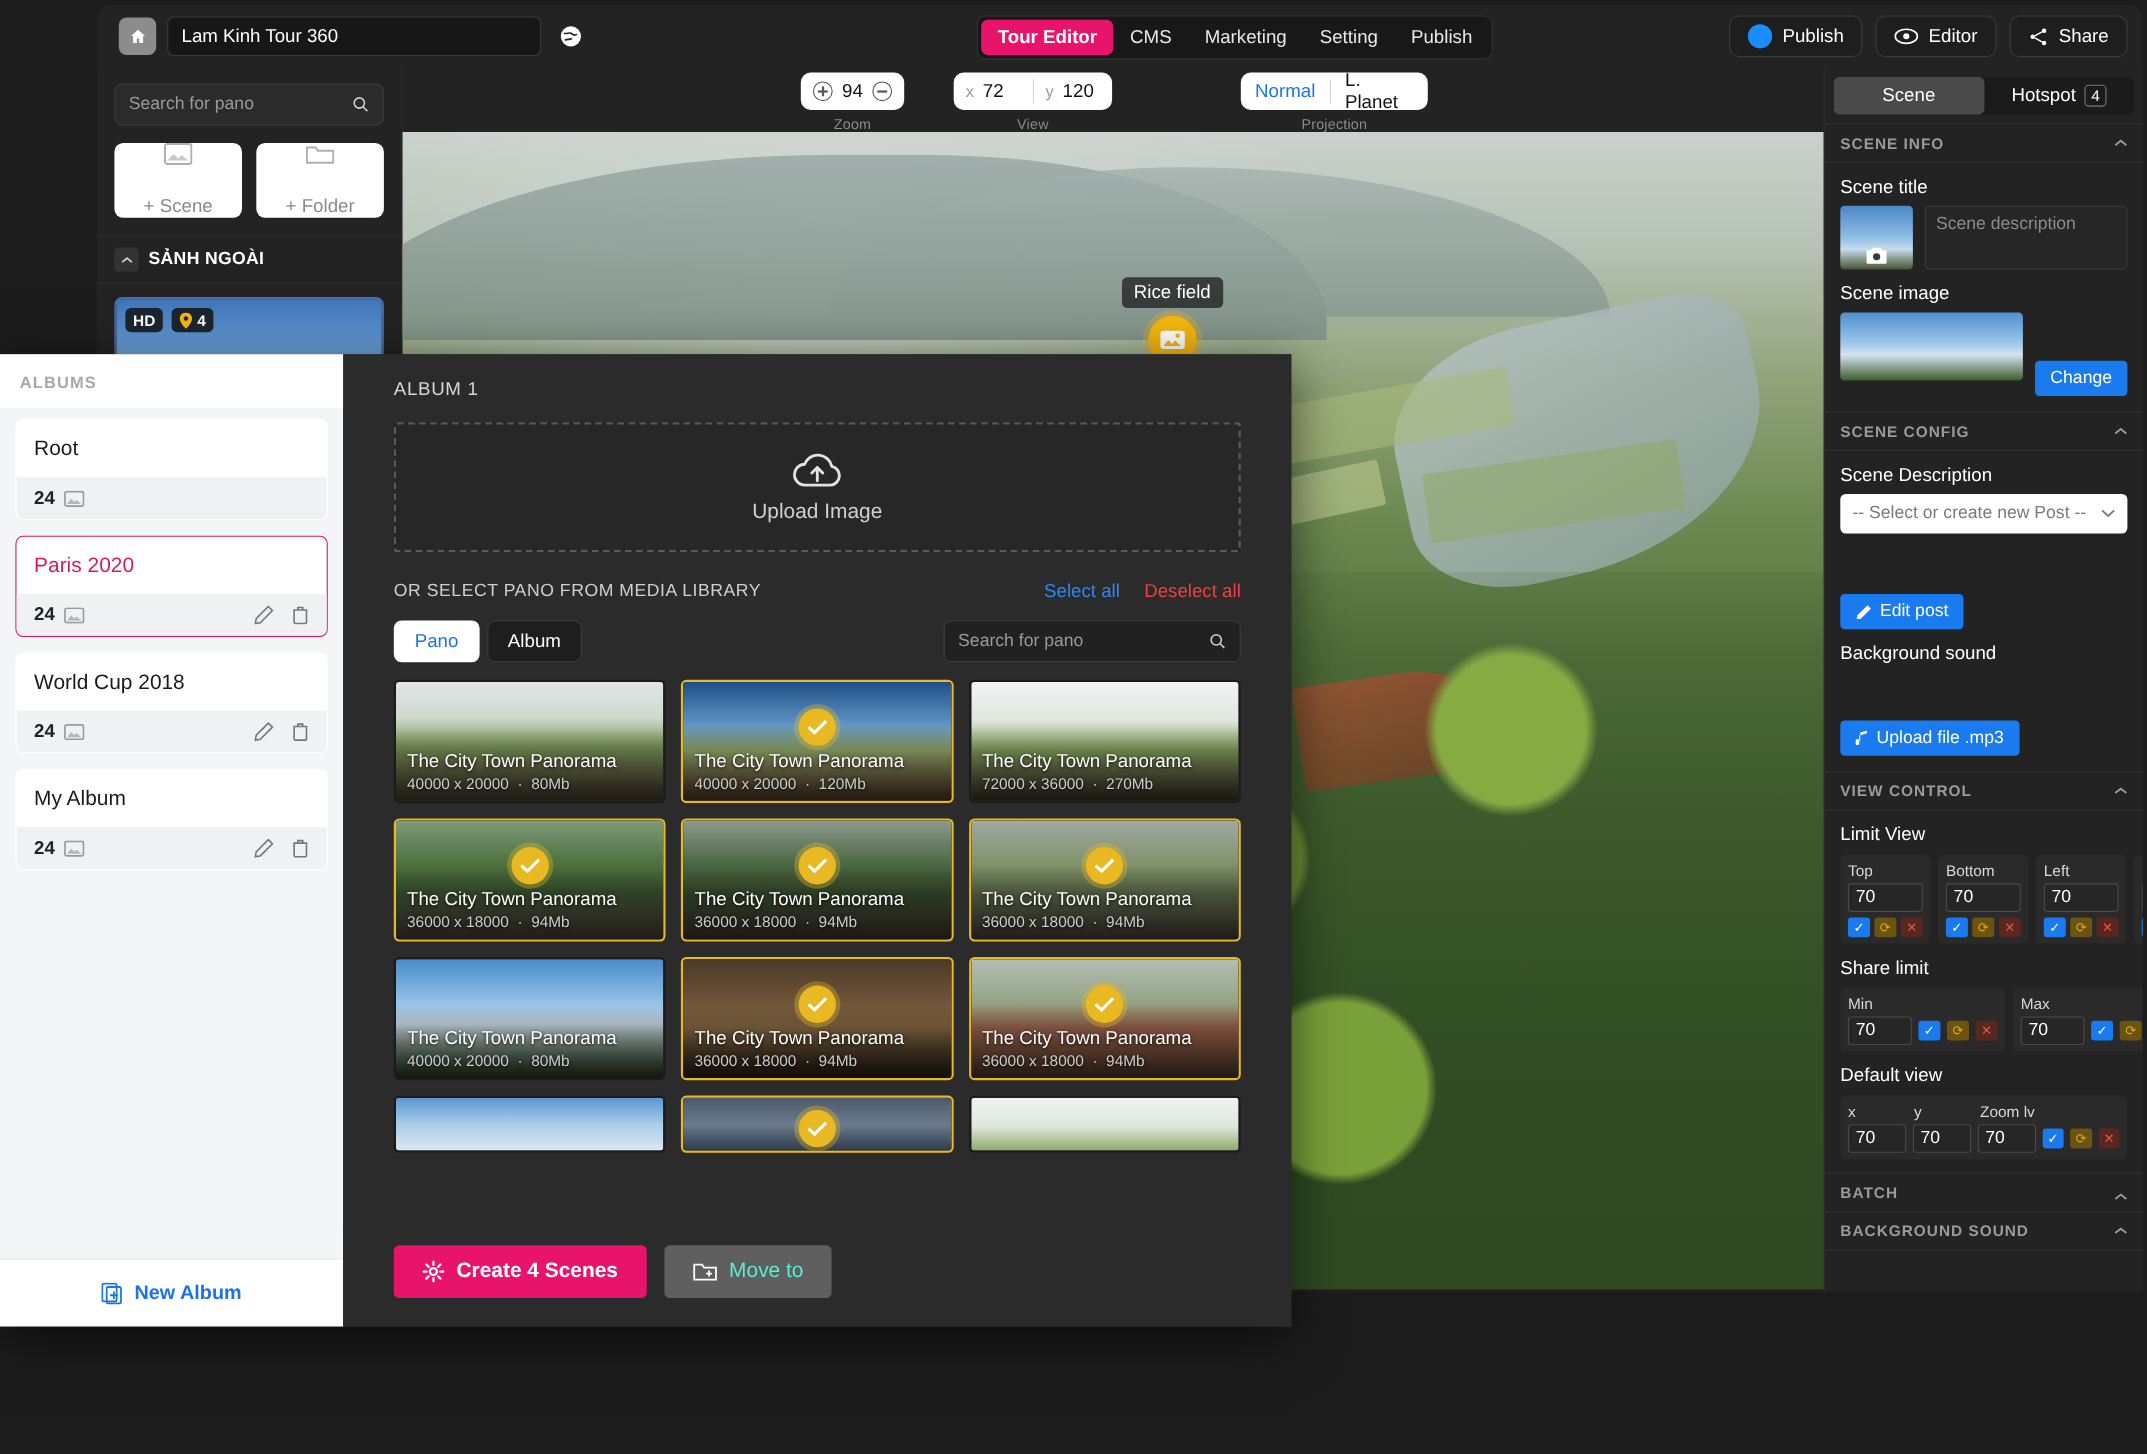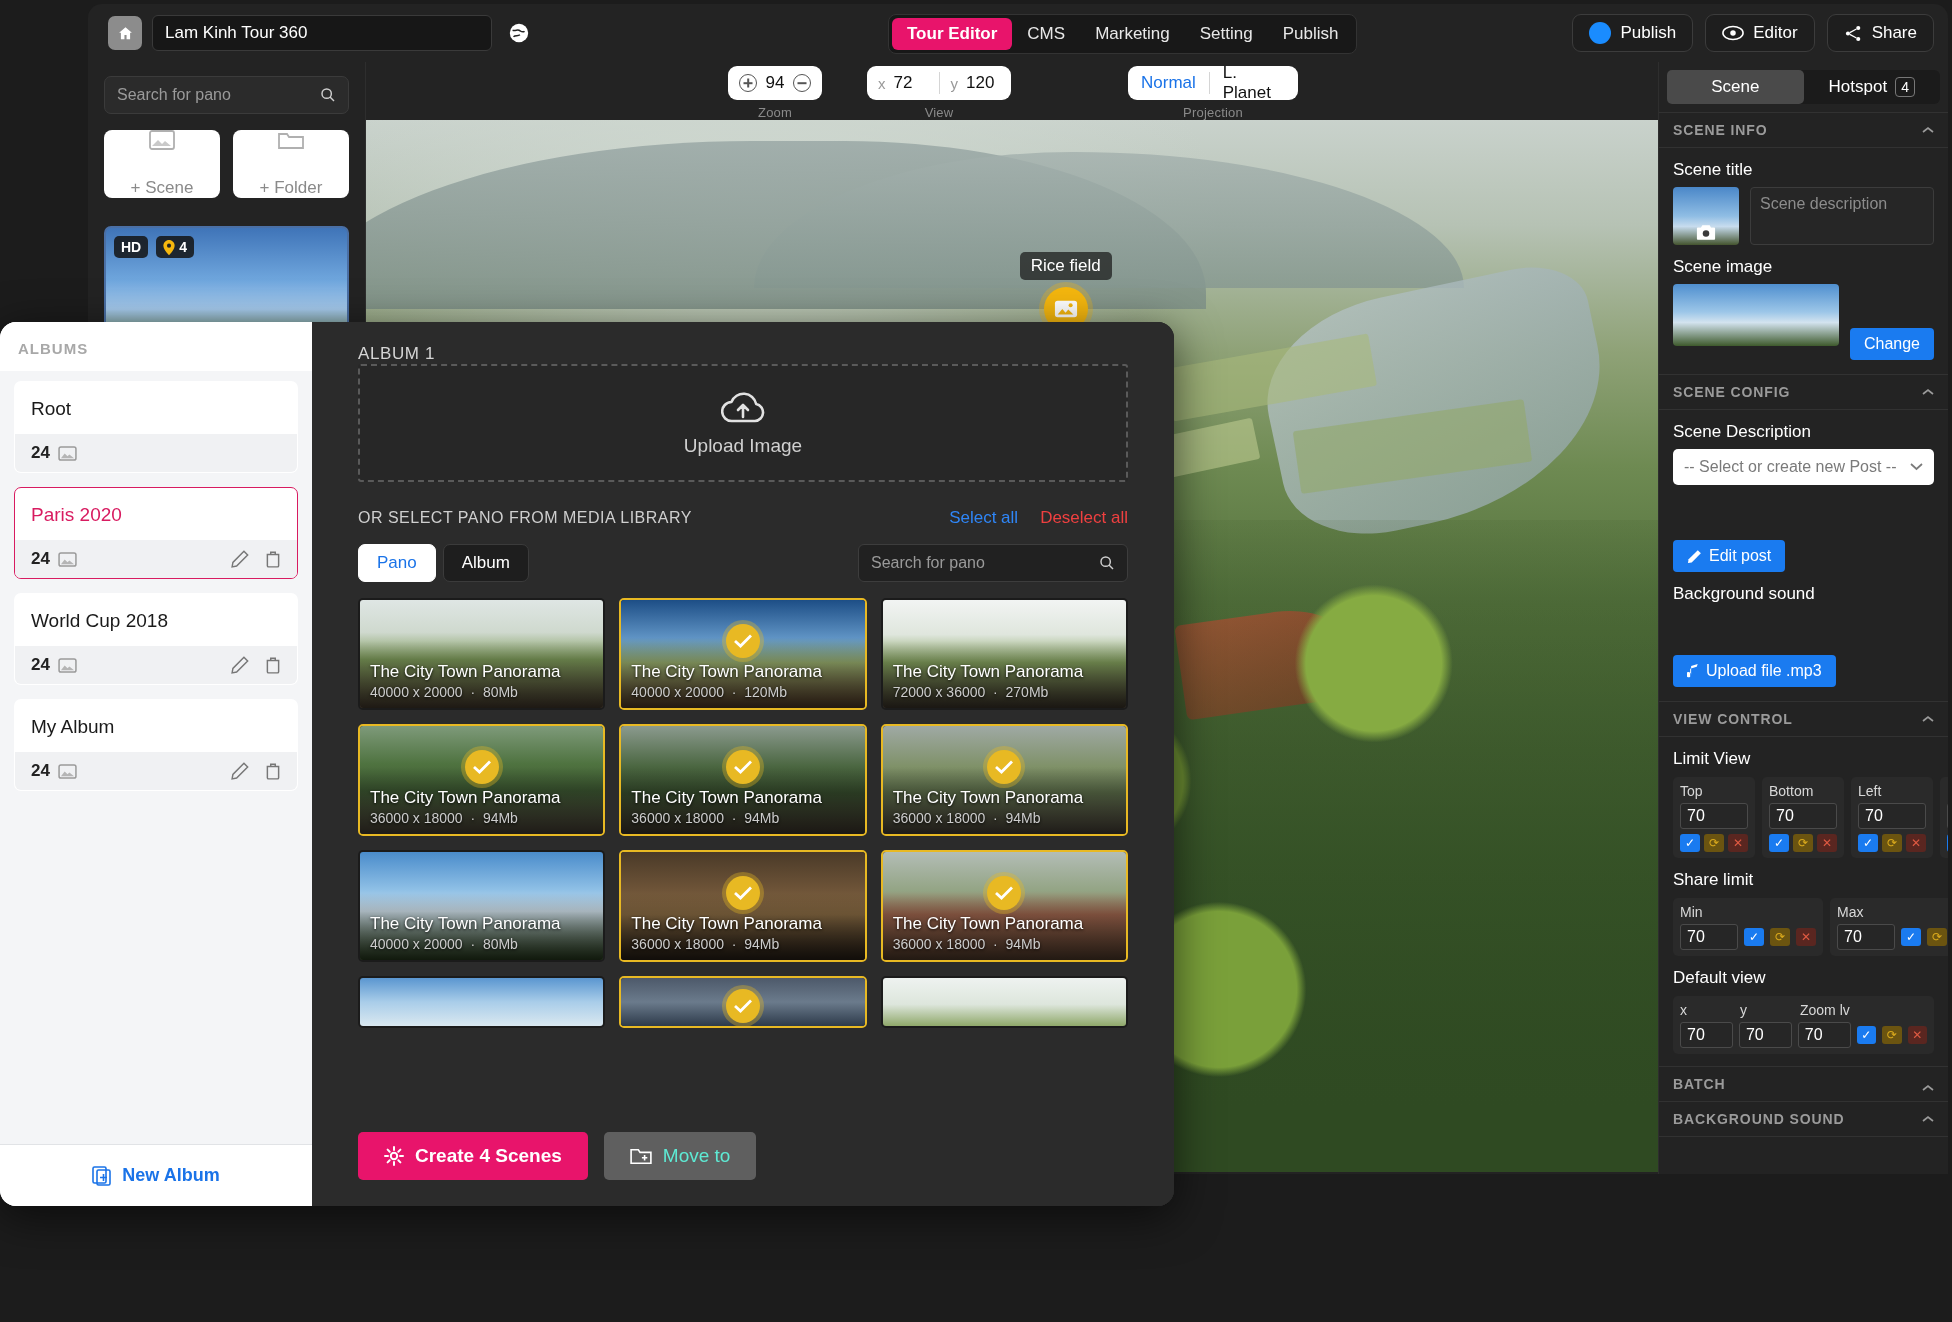--- a/index.html
+++ b/index.html
@@ -234,21 +234,21 @@
   .zl-inner { display: flex; align-items: center; gap: 6px; }
   .dv-box { margin: 6px 14px 0; background: #2a2a2a; border-radius: 5px; padding: 6px 7px; }
   .dv-caps { display: flex; gap: 6px; color: #d8d8d8; font-size: 14px; margin-bottom: 4px; }
   .dv-caps span { width: 54px; }
   .dv-row { display: flex; gap: 6px; align-items: center; }
   .dv-row .num-inp { width: 54px; }
 
   
   .modal {
     position: absolute; left: 0; top: 322px; width: 1174px; height: 884px;
-    background: #2b2b2b; border-radius: 16px; display: flex;
+    background: #2b2b2b; border-radius: 0; display: flex;
     box-shadow: 0 10px 45px rgba(0,0,0,.6); overflow: hidden;
   }
   .albums-pane {
     width: 312px; background: #f4f5f7; display: flex; flex-direction: column;
   }
   .albums-head {
     background: #fff; padding: 18px 18px 14px;
     color: #a8a8a8; font-size: 15px; letter-spacing: 1px; font-weight: 600;
   }
   .albums-list { flex: 1; padding: 10px 14px; overflow: hidden; }
@@ -265,21 +265,21 @@
   }
   .alb-count { display: flex; align-items: center; gap: 8px; font-size: 17px; color: #222; font-weight: 600; }
   .alb-acts { display: flex; gap: 16px; }
   .new-album {
     border-top: 1px solid #e1e3e6; background: #fff;
     padding: 20px; display: flex; align-items: center; justify-content: center;
     gap: 10px; color: #1a73e8; font-size: 18px; font-weight: 600;
   }
   .modal-main { flex: 1; background: #2b2b2b; position: relative; display: flex; flex-direction: column; }
   .mm-body { flex: 1; padding: 22px 46px 0; overflow: hidden; }
-  .mm-title { color: #d5d5d5; font-size: 17px; letter-spacing: .6px; }
+  .mm-title { color: #d5d5d5; font-size: 17px; letter-spacing: .6px; margin-bottom: 20px; }
   .dropzone {
     border: 2px dashed #5a5a5a; border-radius: 3px; height: 118px;
     display: flex; flex-direction: column; align-items: center; justify-content: center;
     gap: 11px; color: #d0d0d0; font-size: 19px; background: #272727;
   }
   .mlib-row {
     display: flex; align-items: center; justify-content: space-between;
     margin: 26px 0 16px;
   }
   .mlib-label { color: #cfcfcf; font-size: 16px; letter-spacing: .5px; }
@@ -438,20 +438,28 @@
           <span>+ Scene</span>
         </div>
         <div class="add-card">
           <svg width="26" height="20" viewBox="0 0 26 20">
             <path d="M1 4h8l2 3h14v11H1z" fill="none" stroke="#b0b0b0" stroke-width="1.8"></path>
           </svg>
           <span>+ Folder</span>
         </div>
       </div>
 
+      <div class="group-head">
+        <span class="chev-box">
+          <svg width="11" height="7" viewBox="0 0 12 8">
+              <path d="M1 6l5-4 5 4" fill="none" stroke="#ccc" stroke-width="1.8"></path>
+            </svg>
+        </span>
+        <span class="group-name">SẢNH NGOÀI</span>
+      </div>
 
       <div class="scene-thumb">
         <div class="badge-row">
           <span class="badge">HD</span>
           <span class="badge">
             <svg width="12" height="15" viewBox="0 0 12 16">
               <path d="M6 0C2.7 0 0 2.7 0 6c0 4.5 6 10 6 10s6-5.5 6-10c0-3.3-2.7-6-6-6z" fill="#f5b70e"></path>
               <circle cx="6" cy="6" r="2.2" fill="#232323"></circle>
             </svg>
             <span>4</span>

